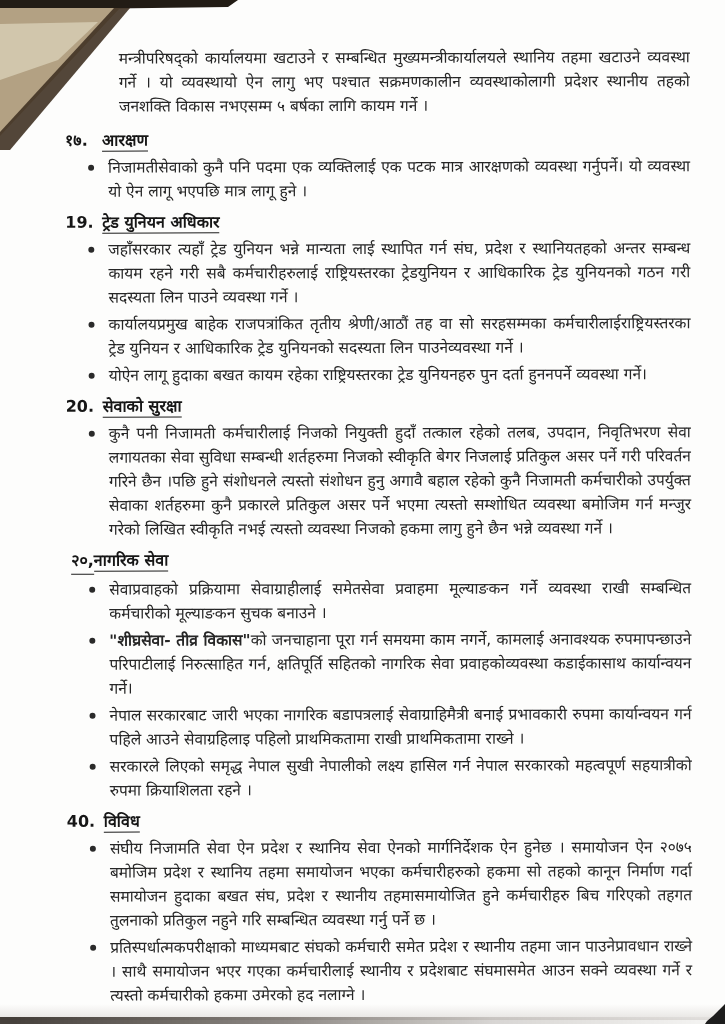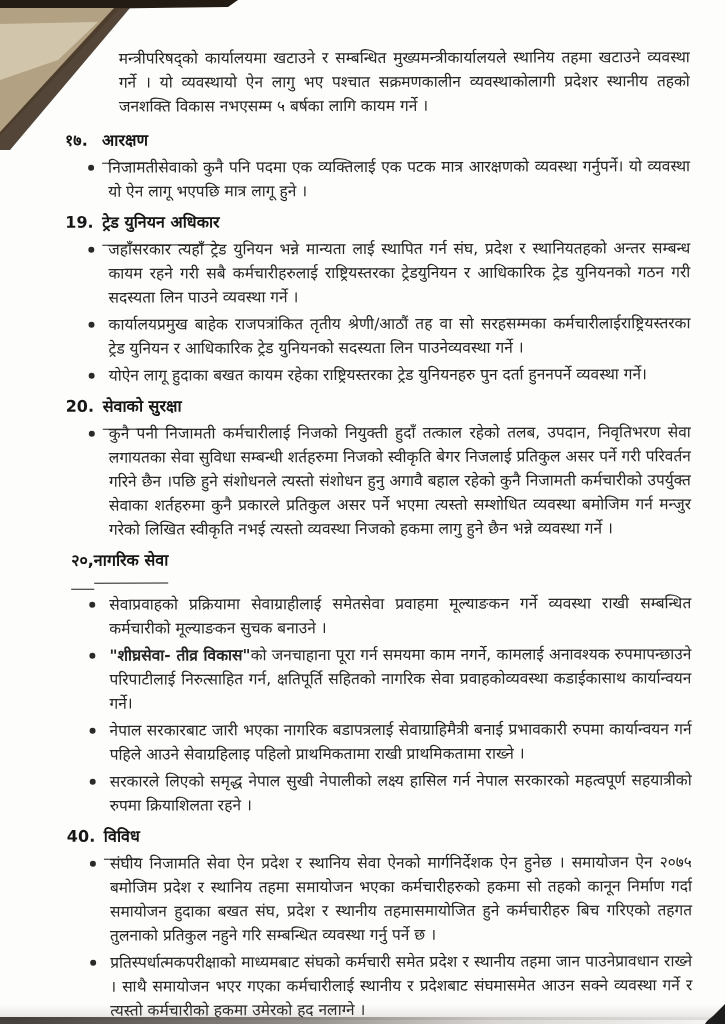--- a/index.html
+++ b/index.html
@@ -32,24 +32,24 @@
     margin:0 0 10px 54px;
     text-align:justify;
   }
   .section{margin:0;}
   .sec-head{
     margin:7px 0 3px 0;
     font-weight:bold;color:#161616;font-size:16px;
   }
   .sec-head .num{display:inline-block;min-width:37px;}
   .sec-head .title{
-    text-decoration:none;border-bottom:1.6px solid #1c1c1c;padding-bottom:13px;
+    text-decoration:none;border-bottom:1.6px solid #1c1c1c;padding-bottom:1px;
   }
   .section.merged .sec-head{margin-left:5px;}
-  .section.merged .sec-head .num{min-width:0;border-bottom:1.6px solid #1c1c1c;padding-bottom:16px;}
+  .section.merged .sec-head .num{min-width:0;border-bottom:1.6px solid #1c1c1c;padding-bottom:1px;}
   ul.bullets{list-style:none;margin:0;padding:0 0 0 21px;}
   ul.bullets li{
     position:relative;padding-left:22px;margin:0 0 3px 0;
     text-align:justify;
   }
   ul.bullets li .dot{
     position:absolute;left:2px;top:9px;width:6px;height:6px;border-radius:50%;
     background:#2a2a2a;
   }
   .b-bold{font-weight:bold;}

